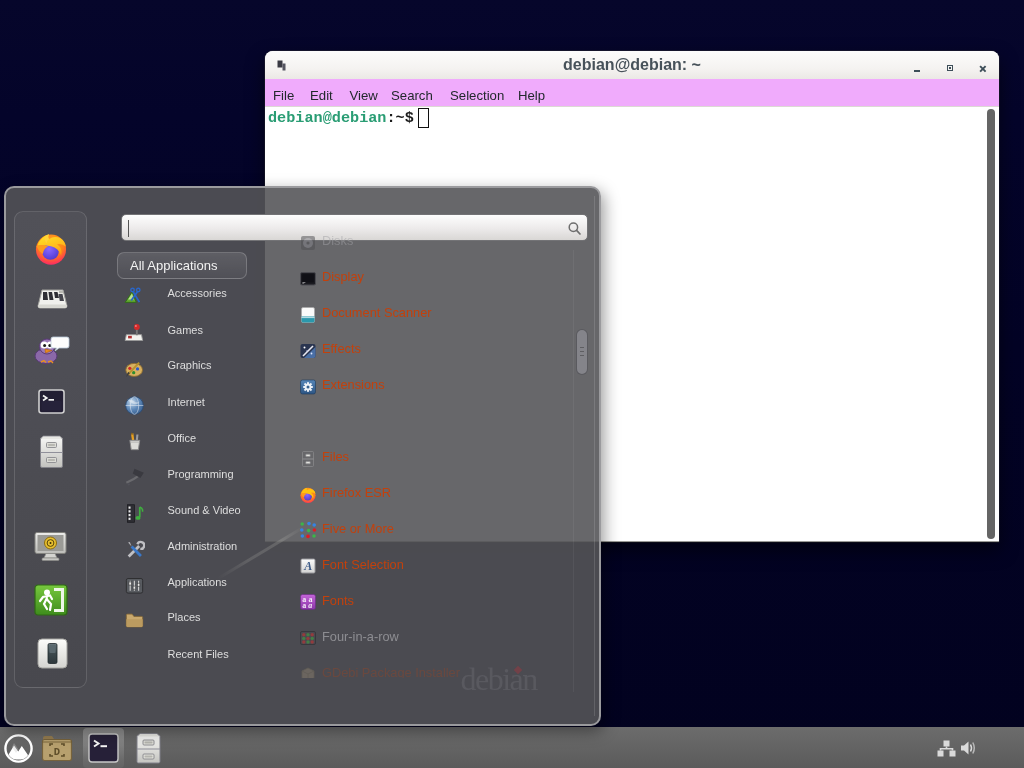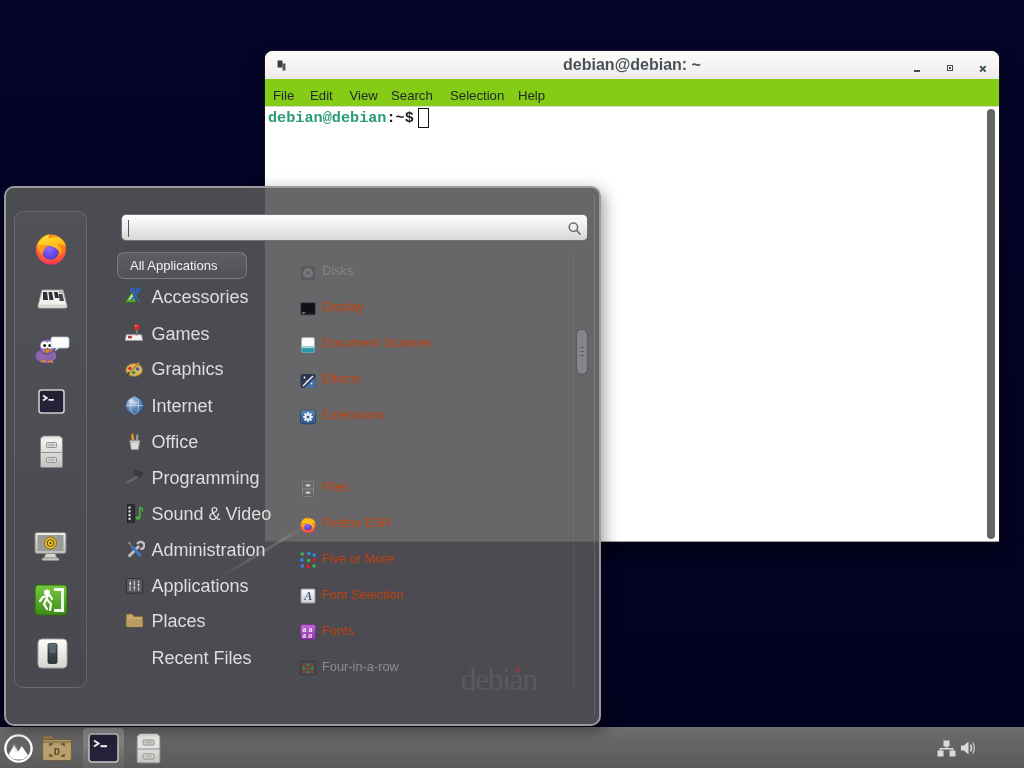--- a/index.html
+++ b/index.html
@@ -12,21 +12,21 @@
   #term { position:absolute; left:265px; top:31px; width:734px; height:491px;
           border-radius:8px 8px 1px 1px; border-bottom:1px solid #9a9a96;
           box-shadow:0 8px 18px rgba(0,0,0,0.55), 0 0 0 1px rgba(60,60,60,0.35);
           background:#fff;margin-top:20px; }
   #titlebar { position:absolute; left:0; top:0; width:100%; height:28px;
           border-radius:8px 8px 0 0;
           background:linear-gradient(180deg,#fcfcfb 0%,#f5f3f1 62%,#ebe8e5 100%); }
   #title { position:absolute; left:0; top:5px; width:100%; text-align:center;
           font-size:16px; font-weight:bold; color:#47525a; letter-spacing:0px; }
   #menubar { position:absolute; left:0; top:28px; width:100%; height:28px;
-          background:#84cc16; border-bottom:1px solid #dcd8d4;padding-left:40px; }
+          background:#f0abfc; border-bottom:1px solid #dcd8d4;padding-left:40px; }
   .mi { position:absolute; top:9px; font-size:13.2px; color:#23292d; }
   #tcontent { position:absolute; left:1px; top:56px; width:732px; height:434px;
           background:#ffffff;text-decoration:underline; }
   #prompt { position:absolute; left:2px; top:1.5px;
           font-family:"Liberation Mono", monospace; font-size:15.2px; font-weight:bold;
           color:#1c1c1c; white-space:pre; }
   #prompt .g { color:#2a9d74; }
   #cursor { position:absolute; left:152px; top:1.2px; width:11px; height:19.5px;
           border:1.8px solid #101010; background:#fff; }
   #tscroll { position:absolute; right:3.5px; top:2px; width:7.5px; height:430px;
@@ -56,24 +56,24 @@
           border:1px solid rgba(255,255,255,0.14); border-radius:9px;
           background:linear-gradient(180deg,rgba(255,255,255,0.035),rgba(0,0,0,0.035)); }
   #search { position:absolute; left:115.5px; top:26px; width:467px; height:27.5px;
           border:1px solid #737376; border-radius:5px;
           background:linear-gradient(180deg,#fdfdfd,#eceaea 55%,#d9d7d5); }
   #scur { position:absolute; left:6px; top:5px; width:1.3px; height:17px; background:#555; }
   #allapps { position:absolute; left:111px; top:64px; width:130.5px; height:27.5px;
           border:1px solid rgba(255,255,255,0.20); border-radius:7px;
           background:linear-gradient(180deg,rgba(255,255,255,0.11),rgba(255,255,255,0.03));
           font-size:13px; color:#f2f2f2; line-height:26px; padding-left:12.5px; }
-  .cat { position:absolute; left:146px; font-size:18px; color:#dedede; }
+  .cat { position:absolute; left:162px; font-size:11px; color:#dedede; }
   .cicon { position:absolute; left:118px; width:21px; height:21px; }
   .fav  { position:absolute; }
-  #alist { position:absolute; left:286px; top:78px; width:285px; height:442px; overflow:hidden;text-align:center; }
+  #alist { position:absolute; left:286px; top:48px; width:285px; height:442px; overflow:hidden;text-align:center; }
   .arow { position:absolute; left:0; width:285px; height:36px; }
   .arow span { position:absolute; left:30.5px; top:8.5px; font-size:12.8px; color:#c2410c; }
   .arow svg { position:absolute; left:7.5px; top:9px; }
   #aline { position:absolute; left:567px; top:62px; width:1px; height:442px;
            background:rgba(255,255,255,0.055); }
   #athumb { position:absolute; left:570px; top:141px; width:12.5px; height:46px;
            background:#84848a; border:1px solid rgba(40,40,42,0.45); border-radius:6px; }
   #athumb i { position:absolute; left:3.2px; width:4.6px; height:1.3px; background:#5e5e62; }
   #mhl { position:absolute; right:4px; top:8px; bottom:8px; width:1.2px; background:rgba(255,255,255,0.13); }
 </style>
@@ -527,20 +527,27 @@
             <circle cx="4.8" cy="9.4" r="1.7" fill="#3f9e3f"></circle>
             <circle cx="9" cy="9.4" r="1.7" fill="#c03232"></circle>
             <circle cx="13.2" cy="9.4" r="1.7" fill="#3f9e3f"></circle>
             <circle cx="4.8" cy="13" r="1.7" fill="#c03232"></circle>
             <circle cx="9" cy="13" r="1.7" fill="#3f9e3f"></circle>
             <circle cx="13.2" cy="13" r="1.7" fill="#c03232"></circle>
           </g>
         </svg>
       <span style="color:#b5b5b9">Four-in-a-row</span>
       </div>
+    <div class="arow" style="top:420.5px;opacity:.26">
+      <svg width="18" height="18" viewBox="0 0 18 18">
+          <path d="M3,6 L9,3 L15,6 L15,13 L9,16 L3,13 Z" fill="#c8b088" stroke="#9a8a60" stroke-width="0.8"></path>
+          <path d="M3,6 L9,9 L15,6 M9,9 L9,16" stroke="#9a8a60" stroke-width="0.8" fill="none"></path>
+        </svg>
+      <span>GDebi Package Installer</span>
+      </div>
   </div>
   <div id="aline"></div>
   <div id="athumb">
       <i style="top:17px"></i>
       <i style="top:21px"></i>
       <i style="top:25px"></i>
     </div>
   <div id="mhl"></div>
 </div>
 

